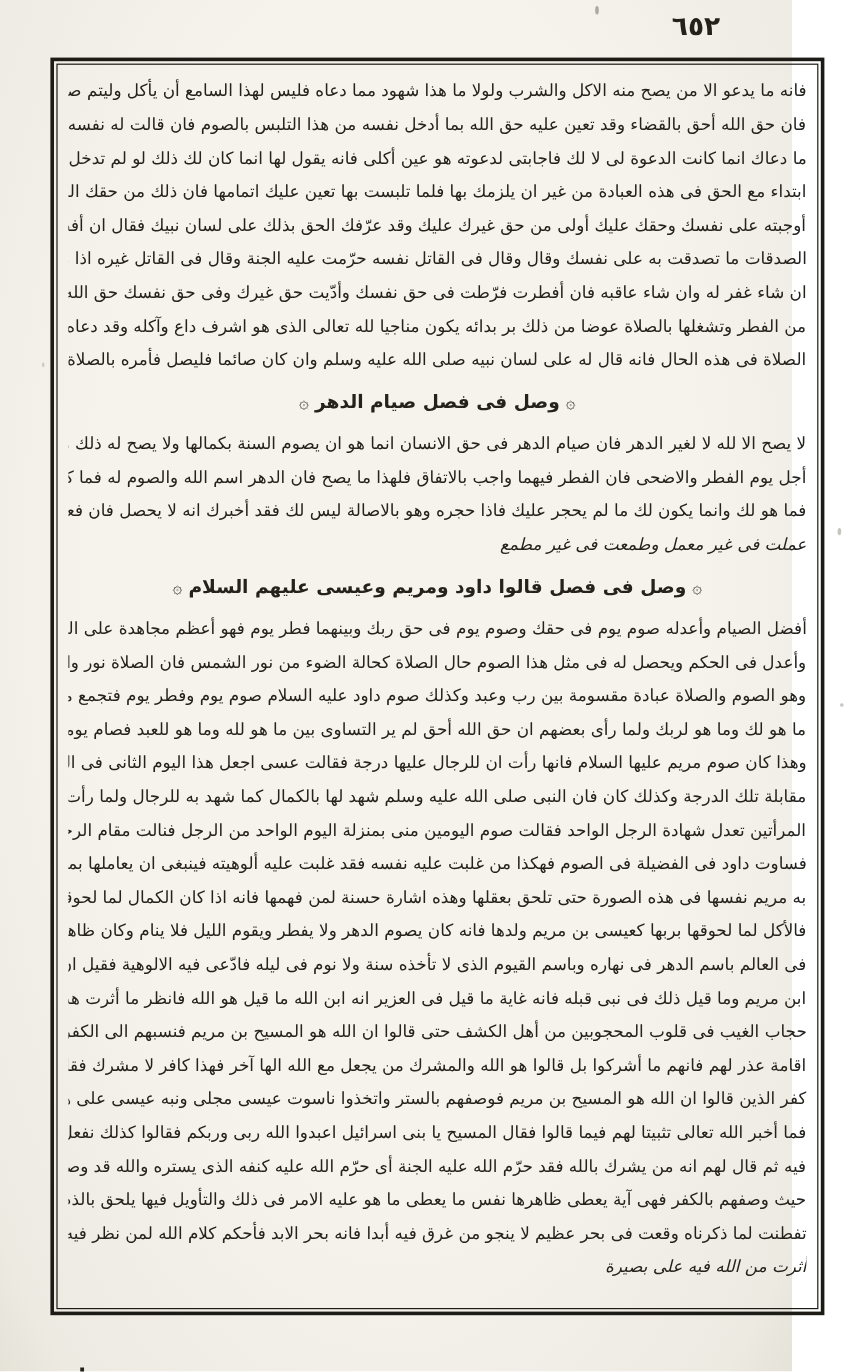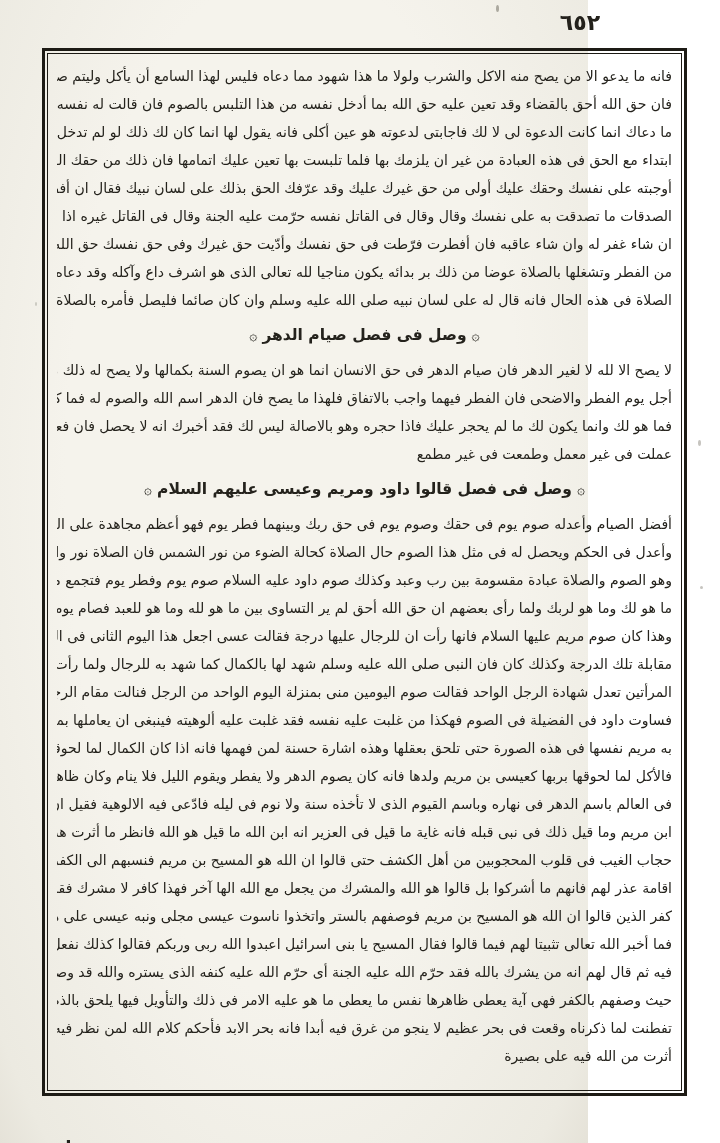--- a/index.html
+++ b/index.html
@@ -2,21 +2,21 @@
 <html lang="ar"><head>
 <meta charset="utf-8">
 <style>
   html, body { margin: 0; padding: 0; }
   body {
     width: 720px; height: 1143px;
     font-family: "DejaVu Sans", sans-serif;
     overflow: hidden;
   }
   .page {
-    position: relative; width: 588px; height: 1143px;
+    position: relative; width: 660px; height: 1143px;
     background: radial-gradient(ellipse at 50% 42%, #f5f3ec 55%, #eceae1 92%, #e5e2d8 100%);
     color: #201e19;
   }
   .page-number {
     position: absolute; top: 10px; left: 540px; width: 80px;
     text-align: center; font-size: 22px; font-weight: bold;
     letter-spacing: 1px; color: #23211b;
   }
   .frame {
     position: absolute; left: 42px; top: 48px; width: 645px; height: 1048px;
@@ -31,21 +31,21 @@
   .text-area {
     direction: rtl; unicode-bidi: embed;
     font-size: 14px; color: #24221c;
   }
   .line {
     height: 28px; line-height: 28px;
     text-align: justify; text-align-last: justify;
     overflow: hidden; white-space: nowrap;
   }
   .line.short {
-    text-align: left; text-align-last: right;
+    text-align: left; text-align-last: right; font-style: italic;
   }
   .heading {
     height: 42px; line-height: 42px;
     text-align: center; text-align-last: center;
     font-weight: bold; font-size: 15.5px;
     overflow: hidden; white-space: nowrap;
   }
   .fleuron { padding: 0 5px; font-weight: normal; font-size: 14px; }
   .catchword {
     position: absolute; left: 56px; top: 1101px;

